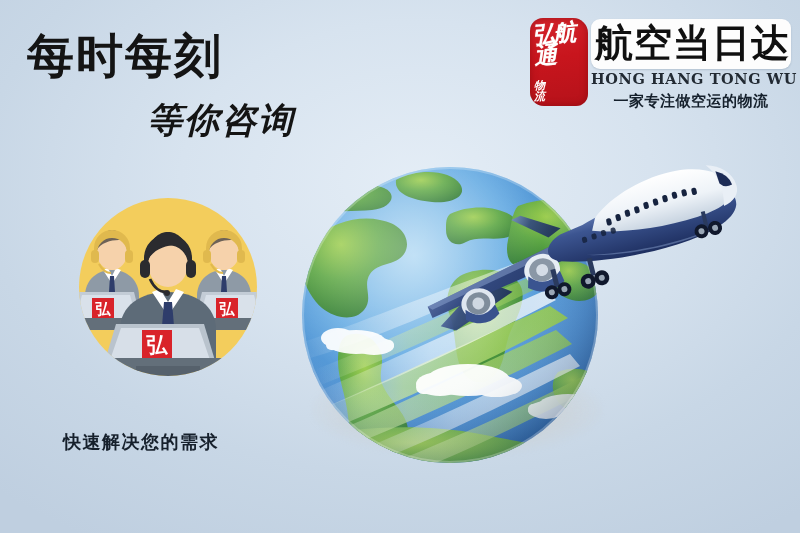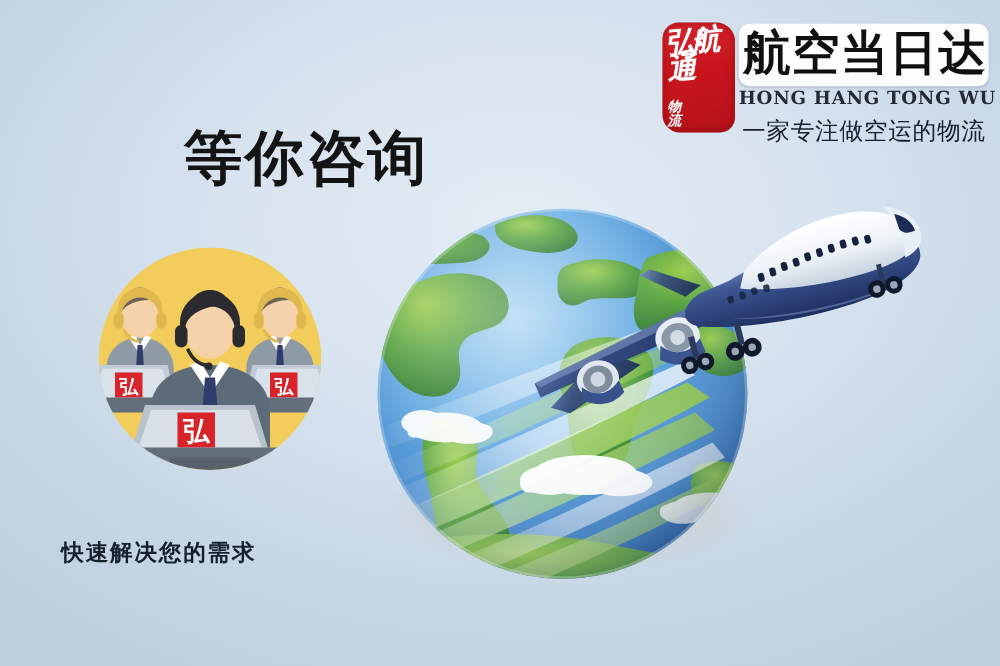--- a/index.html
+++ b/index.html
@@ -21,21 +21,21 @@
   
   .headline {
     position: absolute;
     color: #141414;
     font-weight: 700;
     letter-spacing: 2px;
     white-space: nowrap;
     line-height: 1;
   }
   #headline-1 { left: 27px;  top: 32px; font-size: 47px; }
-  #headline-2 { left: 147px; top: 102px; font-size: 47px; }
+  #headline-2 { left: 147px; top: 102px; font-size: 35px; font-style: italic; }
 
   
   #logo-block {
     position: absolute;
     left: 528px;
     top: 18px;
     width: 264px;
     height: 98px;
   }
   #logo-seal {
@@ -87,21 +87,21 @@
     height: 50px;
     background: #fdfdfd;
     border-radius: 9px;
     box-shadow: 0 1px 2px rgba(40,60,85,.18);
   }
   #logo-title {
     position: absolute;
     left: 66px;
     top: 3px;
     width: 196px;
-    text-align: center;
+    text-align: right;
     font-size: 38px;
     line-height: 45px;
     font-weight: 700;
     color: #101010;
     letter-spacing: 1px;
     white-space: nowrap;
   }
   #logo-pinyin {
     position: absolute;
     left: 63px;
@@ -114,22 +114,22 @@
     color: #222a33;
     letter-spacing: .6px;
     white-space: nowrap;
   }
   #logo-tagline {
     position: absolute;
     left: 63px;
     top: 74px;
     width: 200px;
     text-align: center;
-    font-size: 19px;
-    font-weight: 400;
+    font-size: 15px;
+    font-weight: 700;
     color: #15202c;
     letter-spacing: .5px;
     white-space: nowrap;
   }
 
   
   #globe-wrap {
     position: absolute;
     left: 360px;
     top: 168px;
@@ -162,35 +162,36 @@
     left: 90px;
     top: 392px;
     font-size: 22px;
     font-weight: 700;
     color: #3fa05a;
     letter-spacing: 3px;
     white-space: nowrap;
   }
   #caption-dark {
     position: absolute;
-    left: 49px;
+    left: 63px;
     top: 430px;
     font-size: 18px;
     font-weight: 700;
     color: #16202c;
     letter-spacing: 1.5px;
     white-space: nowrap;
     font-family: Liberation Serif, serif;
   }
 </style>
 </head>
 <body>
 
 <div id="poster">
 
+  <div class="headline" id="headline-1">每时每刻</div>
   <div class="headline" id="headline-2">等你咨询</div>
 
   <div id="globe-wrap">
     <div id="globe-shadow"></div>
     <svg width="440" height="320" viewBox="0 0 440 320" style="position:absolute;left:-60px;top:-10px;overflow:visible;">
       <defs>
         <radialGradient id="oceanGrad" cx="38%" cy="30%" r="78%">
           <stop offset="0%" stop-color="#a8d4f2"></stop>
           <stop offset="42%" stop-color="#6aaee4"></stop>
           <stop offset="78%" stop-color="#3f83c9"></stop>

